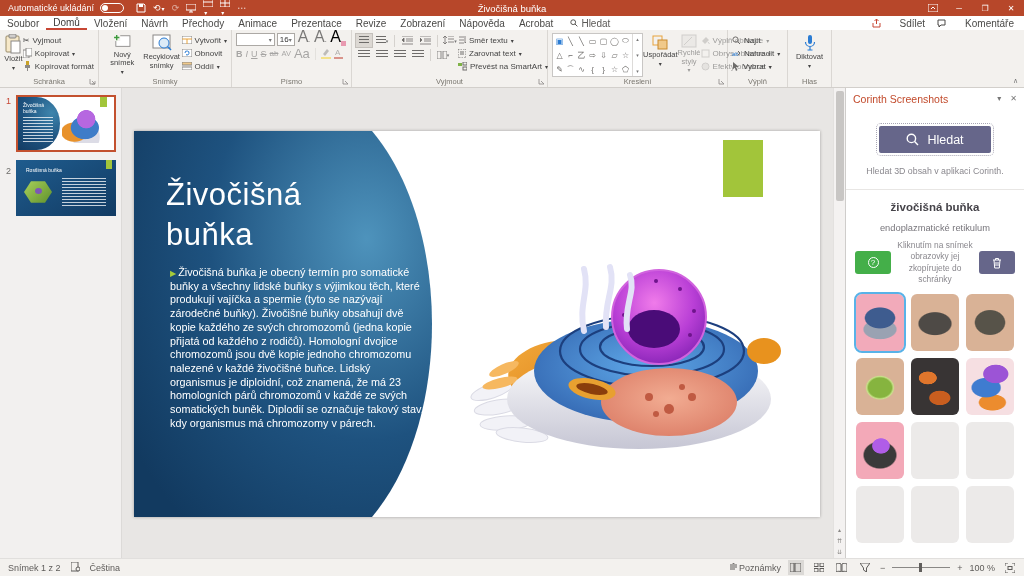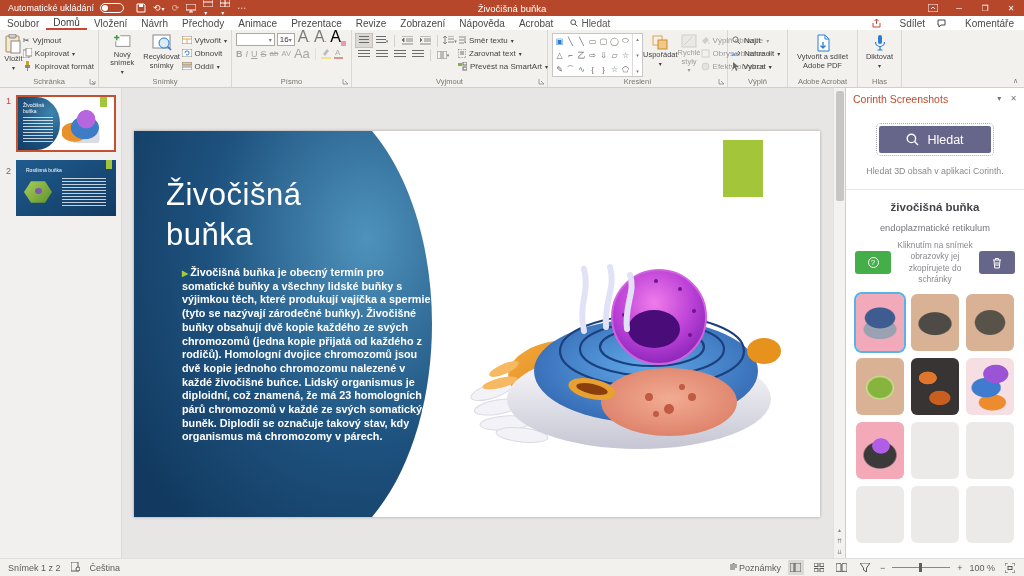--- a/index.html
+++ b/index.html
@@ -64,21 +64,21 @@
       radial-gradient(ellipse at 55% 82%, #DCDCE6 0 38%, transparent 41%);
   }
   .mini2 { background:linear-gradient(150deg,#1F5C8E 0%, #123B63 100%); }
   .mini-hex { position:absolute; clip-path:polygon(25% 5%,75% 5%,100% 50%,75% 95%,25% 95%,0 50%); background:linear-gradient(135deg,#AAD25C,#5E8F2B); }
   .mini-hex::after { content:""; position:absolute; left:38%; top:35%; width:25%; height:25%; border-radius:50%; background:#7E57B5; }
 
   .editor { position:absolute; left:123px; top:0; width:722px; height:470px; background:#E8E6E4; }
   .slide { position:absolute; left:11px; top:43px; width:686px; height:386px; background:#fff; box-shadow:0 0 3px rgba(0,0,0,.3); }
   .slide-blue { position:absolute; left:0; top:0; }
   .slide-title { position:absolute; left:32px; top:44px; width:200px; color:#fff; font-size:31px; line-height:1.3; font-weight:400; letter-spacing:.5px; }
-  .slide-body { position:absolute; left:48px; top:135px; width:254px; color:#fff; font-size:10.8px; line-height:1.27;font-weight:bold; }
+  .slide-body { position:absolute; left:36px; top:135px; width:254px; color:#fff; font-size:10.8px; line-height:1.27; }
   .slide-bullet { color:#A6CB3A; font-size:8px; margin-right:2px; }
   .slide-green { position:absolute; left:589px; top:9px; width:40px; height:57px; background:#A2C53A; }
   .cellart { position:absolute; left:330px; top:108px; }
   .ed-scroll { position:absolute; right:0; top:0; width:12px; height:470px; background:#F4F2F1; border-left:1px solid #E3E1DF; display:flex; flex-direction:column; align-items:center; font-size:6px; color:#8A8886; }
   .ed-thumb { width:8px; height:110px; background:#C8C6C4; margin-top:3px; border-radius:2px; }
   .ed-btns { margin-top:auto; display:flex; flex-direction:column; gap:4px; padding-bottom:3px; align-items:center; }
 
   
   .panel { position:absolute; left:845px; top:0; width:179px; height:470px; background:#fff; border-left:1px solid #CFCDCB; }
   .panel-head { height:21px; display:flex; align-items:center; padding:0 7px; font-size:10.5px; color:#C24A2B; }
@@ -568,31 +568,20 @@
               <path d="M1 0l6 5H4L5.5 8 4 9 2.8 5.8 1 7z" fill="#6E6C6A"></path>
             </svg>
           </span>
           <span>Vybrat</span>
           <span style="font-size:6px">▾</span>
         </div>
     </div>
     <span class="rgroup-label">Výplň</span>
   </div>
 
-  <div class="rgroup" style="width:70px; justify-content:center">
-    <div class="bigbtn" style="width:60px">
-      <svg width="16" height="18" viewBox="0 0 16 18">
-          <path d="M3 1h7l4 4v12H3z" fill="#fff" stroke="#2B7CD3"></path>
-          <path d="M10 1v4h4" fill="none" stroke="#2B7CD3"></path>
-          <path d="M8 8v6M5.5 11.5L8 14l2.5-2.5" fill="none" stroke="#2B7CD3" stroke-width="1.3"></path>
-        </svg>
-      <span>Vytvořit a sdílet Adobe PDF</span>
-    </div>
-    <span class="rgroup-label">Adobe Acrobat</span>
-  </div>
 
   <div class="rgroup" style="width:44px; justify-content:center">
     <div class="bigbtn" style="width:40px">
       <svg width="12" height="18" viewBox="0 0 12 18">
           <rect x="4" y="1" width="4" height="9" rx="2" fill="#2B7CD3"></rect>
           <path d="M1.5 8a4.5 4.5 0 0 0 9 0M6 12.5V16M3.5 16h5" fill="none" stroke="#2B7CD3" stroke-width="1.2"></path>
         </svg>
       <span>Diktovat</span>
       <span style="font-size:6px">▾</span>
     </div>

